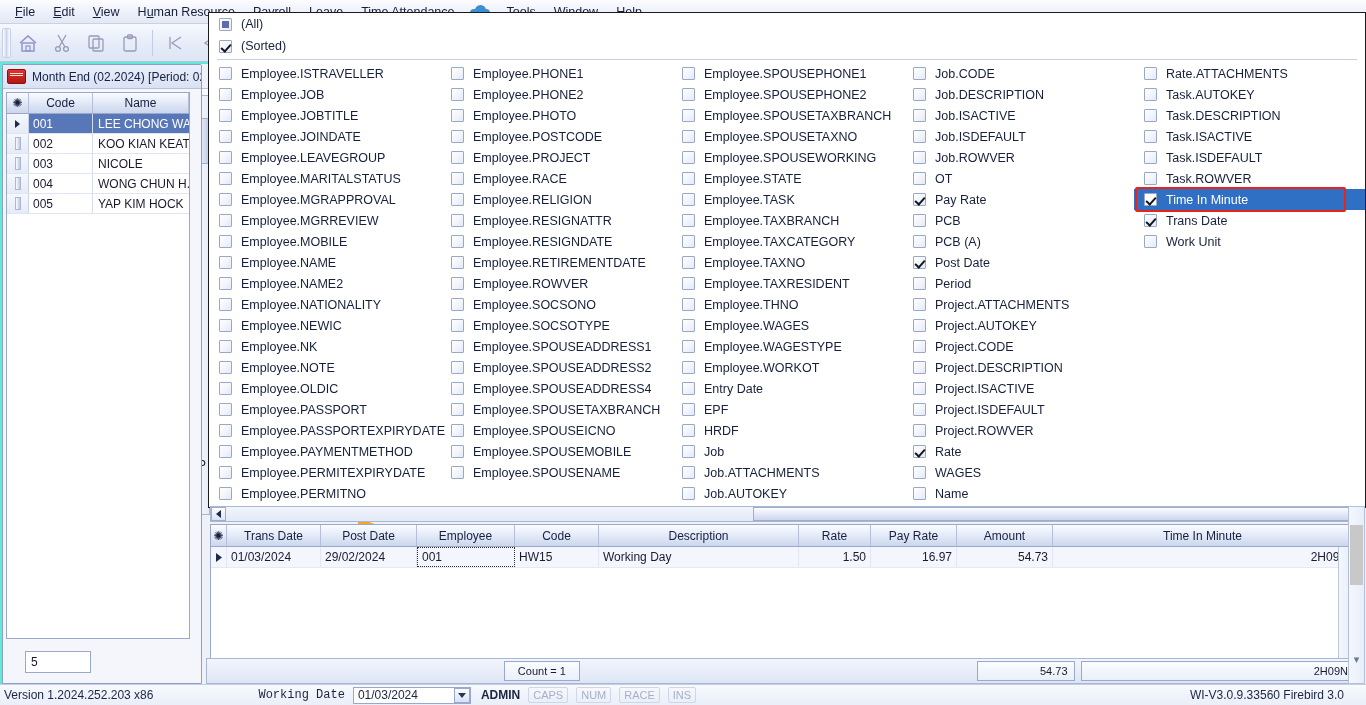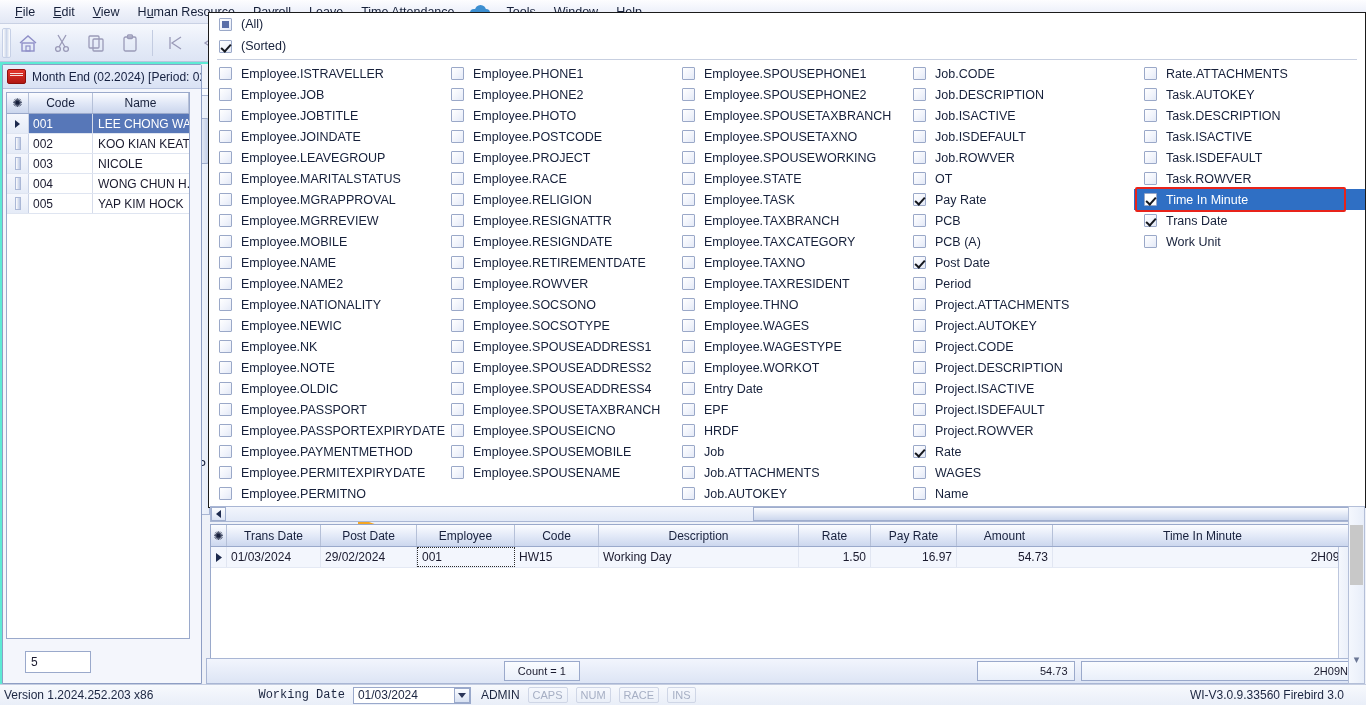--- a/index.html
+++ b/index.html
@@ -172,21 +172,21 @@
   
   .statusbar { position:absolute; left:0; bottom:0; width:1366px; height:21px;
      background: linear-gradient(to bottom,#f7f9fd,#e9eef8); border-top:1px solid #c4cde1;
      display:flex; align-items:center; font-size:12px; color:#1b2540; }
   .sb-version { margin-left:4px; }
   .sb-working { margin-left:105px;font-family:Liberation Mono, monospace; }
   .sb-datebox { margin-left:8px; width:118px; height:17px; border:1px solid #9aa9cb; background:#fff;
      display:flex; align-items:center; padding-left:4px; font-size:12px; }
   .sb-dropbtn { margin-left:auto; width:16px; height:15px; background:linear-gradient(to bottom,#fafcff,#d8e1f2);
      border:1px solid #9aa9cb; display:flex; align-items:center; justify-content:center; }
-  .sb-admin { margin-left:10px; }
+  .sb-admin { margin-left:10px;font-weight:bold; }
   .sb-flag { margin-left:8px; color:#a6afc4; border:1px solid #cfd6e6; padding:1px 4px; border-radius:2px;
      background:linear-gradient(to bottom,#f6f8fd,#eaeff8); font-size:11px; }
   .sb-right { margin-left:auto; margin-right:22px; }
 
   
   .arrow-ann { position:absolute; left:300px; top:516px; width:96px; height:30px; }
 </style>
 </head>
 <body>
 

